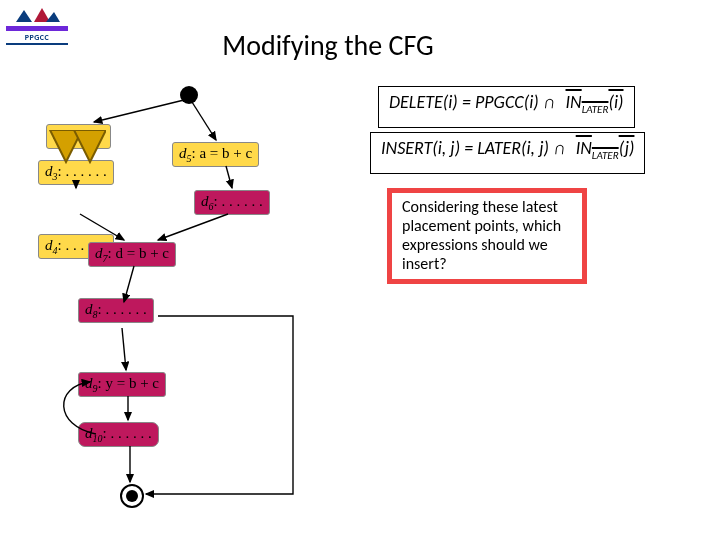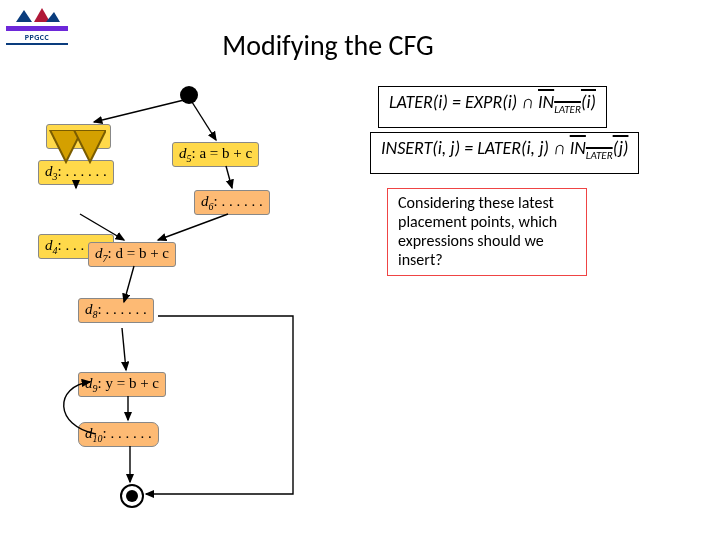--- a/index.html
+++ b/index.html
@@ -54,45 +54,46 @@
     font-family: Calibri, 'Segoe UI', Arial, sans-serif;
   }
   .formula-box .sub {
     font-size: 11px;
     vertical-align: sub;
     font-style: italic;
   }
   .overbar {
     text-decoration: overline;
     text-decoration-thickness: 2px;
+    margin-left: 6px;
   }
   .note-box {
     position: absolute;
-    border: 1px solid #ef4444;
+    border: 5px solid #ef4444;
     background: #fff;
     font-size: 16px;
-    padding: 4px 18px 6px 10px;
+    padding: 4px 10px 6px 10px;
     line-height: 19px;
     width: 170px;
   }
   
   .diagram {
     position: absolute;
     top: 86px;
     left: 38px;
     width: 330px;
     height: 430px;
   }
   .node {
     position: absolute;
     border: 1px solid #888;
     border-radius: 3px;
     font-family: 'Times New Roman', serif;
     font-size: 15px;
-    background: #fdba74;
+    background: #be185d;
     padding: 2px 6px;
     white-space: nowrap;
   }
   .node.yellow {
     background: #ffd94a;
   }
   .start {
     position: absolute;
     width: 18px;
     height: 18px;
@@ -137,21 +138,21 @@
       <path d="M22 16 L30 2 L38 16 Z" fill="#b01838"></path>
       <path d="M34 16 L42 6 L48 16 Z" fill="#0a3c7d"></path>
     </svg>
   </div>
   <div class="logo-bottom">PPGCC</div>
 </div>
 
 <div class="title">Modifying the CFG</div>
 
 <div class="formula-box" style="top:86px; left:378px;">
-  <span>LATER(i) = EXPR(i) ∩ </span><span class="overbar"><span>IN</span><span class="sub">LATER</span><span>(i)</span></span>
+  <span>DELETE(i) = PPGCC(i) ∩ </span><span class="overbar"><span>IN</span><span class="sub">LATER</span><span>(i)</span></span>
 </div>
 
 <div class="formula-box" style="top:132px; left:370px;">
   <span>INSERT(i, j) = LATER(i, j) ∩ </span><span class="overbar"><span>IN</span><span class="sub">LATER</span><span>(j)</span></span>
 </div>
 
 <div class="note-box" style="top:188px; left:387px;">
   <span>Considering these latest placement points, which expressions should we insert?</span>
 </div>
 

